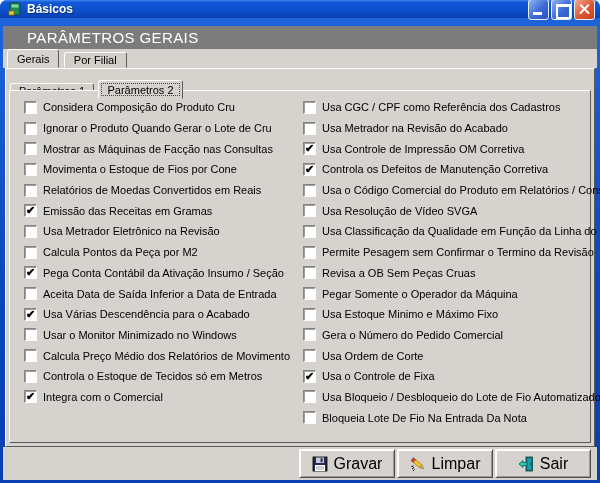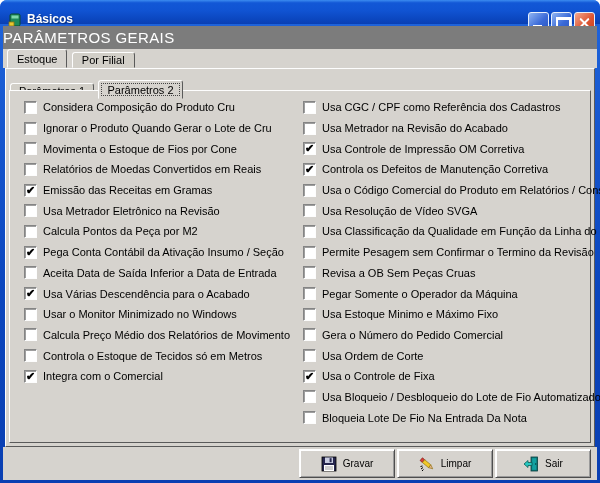--- a/index.html
+++ b/index.html
@@ -8,37 +8,37 @@
     position:relative;width:600px;height:483px;
     font-family:"Liberation Sans",sans-serif;
     background:linear-gradient(180deg,#2065DC 0%,#0B46BE 60%,#0A3FB2 100%);
     border-radius:7px 7px 0 0;
     overflow:hidden;
   }
   
   .titlebar{
     position:absolute;top:0;left:0;right:0;height:18px;
     background:linear-gradient(180deg,#3C8CF0 0%,#1257D6 12%,#1053D2 45%,#0B46BE 82%,#0A3FB2 100%);
-    display:flex;padding:12px 5px;
+    display:flex;align-items:center;padding:4px 5px;
   }
   .app-icon{width:16px;height:16px;margin:0 4px 0 2px;position:relative;flex:0 0 auto;}
   .win-title{color:#fff;font-weight:bold;font-size:12px;text-shadow:1px 1px 1px #08307E;flex:1;}
   .win-btn{width:21px;height:21px;border-radius:3px;border:1px solid #E8F0FC;margin-left:2px;position:relative;flex:0 0 auto;}
   .win-btn.min,.win-btn.max{background:linear-gradient(135deg,#8FB4F2 0%,#3A6AD8 55%,#2A55C0 100%);}
   .win-btn.close{background:linear-gradient(135deg,#F2A88E 0%,#DE5633 55%,#C8401E 100%);}
   .win-btn.min::after{content:"";position:absolute;left:4px;bottom:4px;width:9px;height:3px;background:#fff;}
   .win-btn.max::after{content:"";position:absolute;left:4px;top:4px;width:11px;height:10px;border:2px solid #fff;border-top-width:3px;}
   .win-btn.close::before,.win-btn.close::after{content:"";position:absolute;left:3px;top:8.5px;width:13px;height:2.4px;background:#fff;border-radius:1px;}
   .win-btn.close::before{transform:rotate(45deg);}
   .win-btn.close::after{transform:rotate(-45deg);}
   
   .header{
     position:absolute;top:26px;left:3px;right:3px;height:33px;
     background:#7C7C7C;color:#FFF;font-size:15px;line-height:23px;
-    padding-left:0;letter-spacing:0.4px;
+    padding-left:24px;letter-spacing:0.4px;
   }
   
   .tabstrip-outer{position:absolute;top:49px;left:3px;right:3px;height:19px;background:#D6D3CE;padding-left:4px;}
   .tab{
     display:inline-block;vertical-align:bottom;font-size:11px;color:#000;
     background:#D6D3CE;padding:0 9px;
     border:1px solid;border-color:#FDFDFD #5A5A5A transparent #FDFDFD;
     border-radius:3px 3px 0 0;position:relative;
   }
   .tab.active{height:19px;line-height:18px;z-index:3;}
@@ -78,21 +78,21 @@
     content:"✔";position:absolute;left:0;top:0;width:11px;height:11px;
     font-size:11px;line-height:11px;text-align:center;color:#000;font-weight:bold;
   }
   .cblabel{margin-left:6px;font-size:11px;color:#000;white-space:nowrap;}
   
   .btnbar{
     position:absolute;top:447px;left:3px;right:3px;height:33px;background:#D6D3CE;
     display:flex;justify-content:flex-end;align-items:center;padding-right:6px;gap:2px;
   }
   .btn{
-    width:96px;height:29px;background:#D6D3CE;font-size:10px;color:#000;
+    width:96px;height:29px;background:#D6D3CE;font-size:16px;color:#000;
     border:1px solid;border-color:#FDFDFD #4E4E4E #4E4E4E #FDFDFD;
     box-shadow:inset 1px 1px 0 #FFF, inset -1px -1px 0 #9A9A9A;
     display:flex;align-items:center;justify-content:center;gap:6px;
     font-family:"Liberation Sans",sans-serif;cursor:default;
   }
   .btn svg{flex:0 0 auto;}
 </style>
 </head>
 <body>
 
@@ -108,38 +108,42 @@
     </span>
     <span class="win-title">Básicos</span>
     <span class="win-btn min"></span>
     <span class="win-btn max"></span>
     <span class="win-btn close"></span>
   </div>
 
   <div class="header">PARÂMETROS GERAIS</div>
 
   <div class="tabstrip-outer">
-    <span class="tab active">Estoque</span>
+    <span class="tab active">Gerais</span>
     <span class="tab inactive">Por Filial</span>
   </div>
 
   <div class="page-outer">
     <div class="tabstrip-inner">
       <span class="tab2 inactive">Parâmetros 1</span>
       <span class="tab2 active">Parâmetros 2</span>
     </div>
     <div class="page-inner">
       <div class="col left" id="col-left">
           <div class="cbrow">
             <span class="cb"></span>
             <span class="cblabel">Considera Composição do Produto Cru</span>
           </div>
           <div class="cbrow">
             <span class="cb"></span>
             <span class="cblabel">Ignorar o Produto Quando Gerar o Lote de Cru</span>
+          </div>
+          <div class="cbrow">
+            <span class="cb"></span>
+            <span class="cblabel">Mostrar as Máquinas de Facção nas Consultas</span>
           </div>
           <div class="cbrow">
             <span class="cb"></span>
             <span class="cblabel">Movimenta o Estoque de Fios por Cone</span>
           </div>
           <div class="cbrow">
             <span class="cb"></span>
             <span class="cblabel">Relatórios de Moedas Convertidos em Reais</span>
           </div>
           <div class="cbrow">

